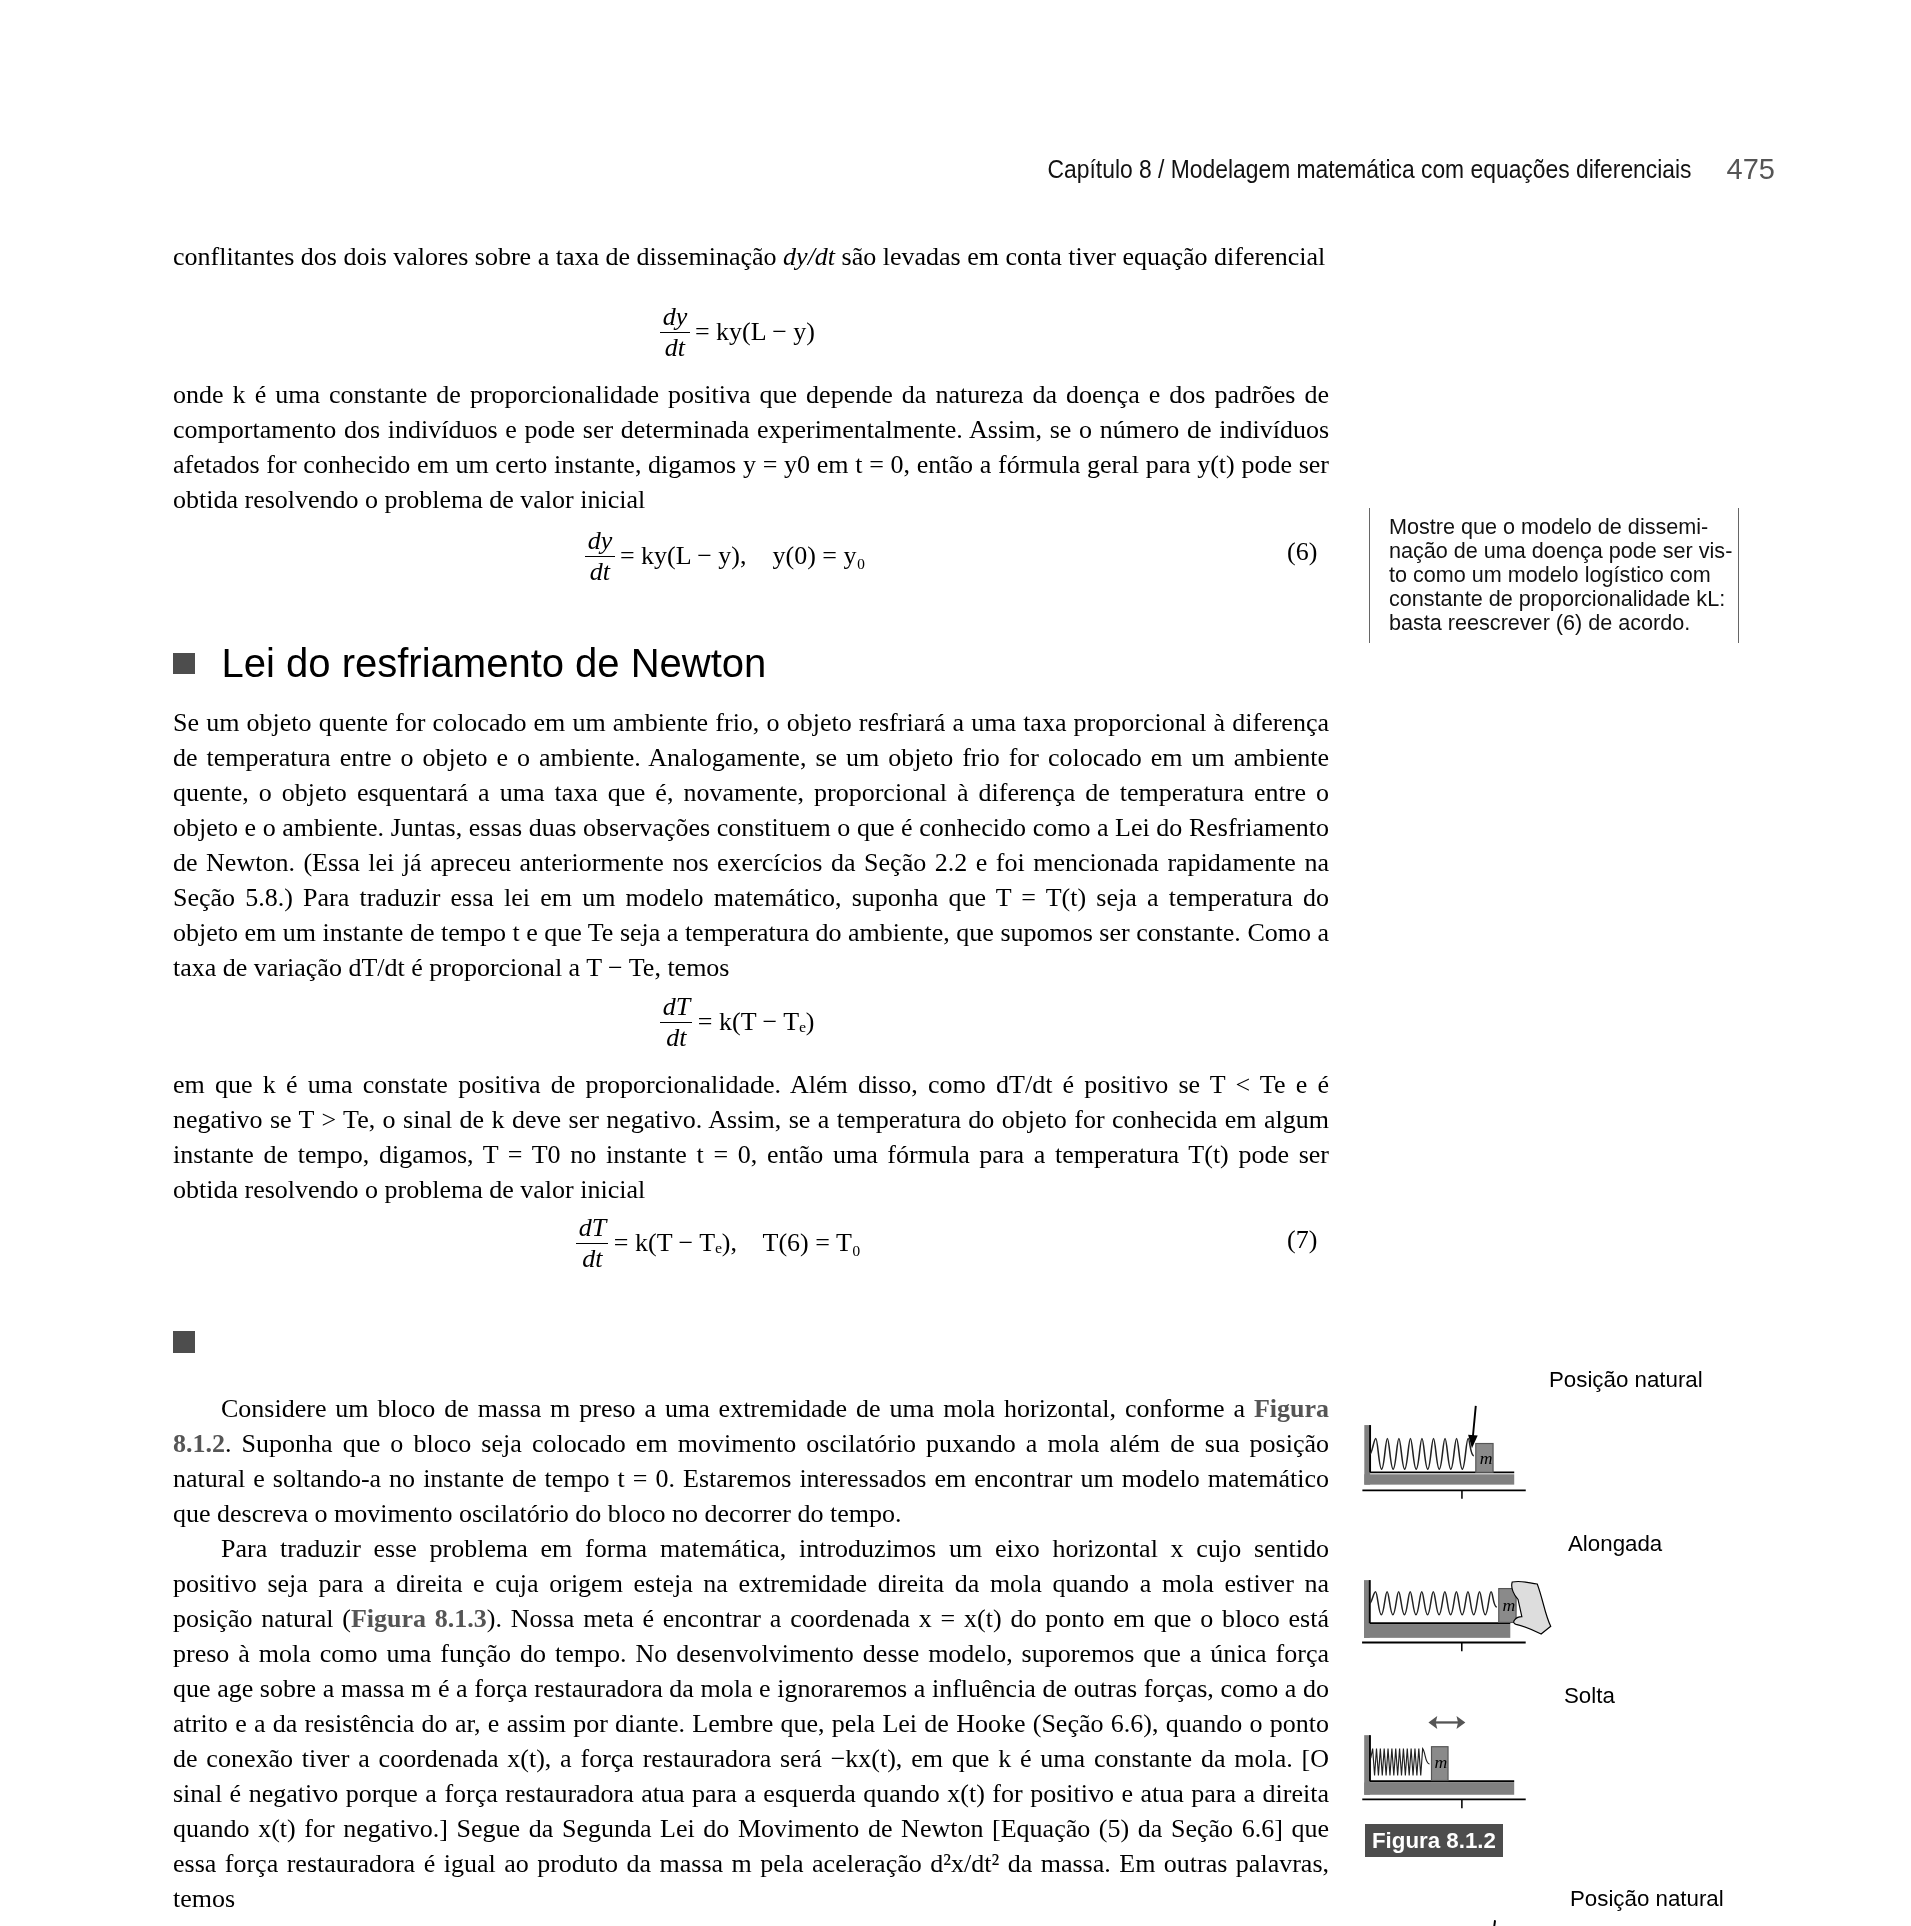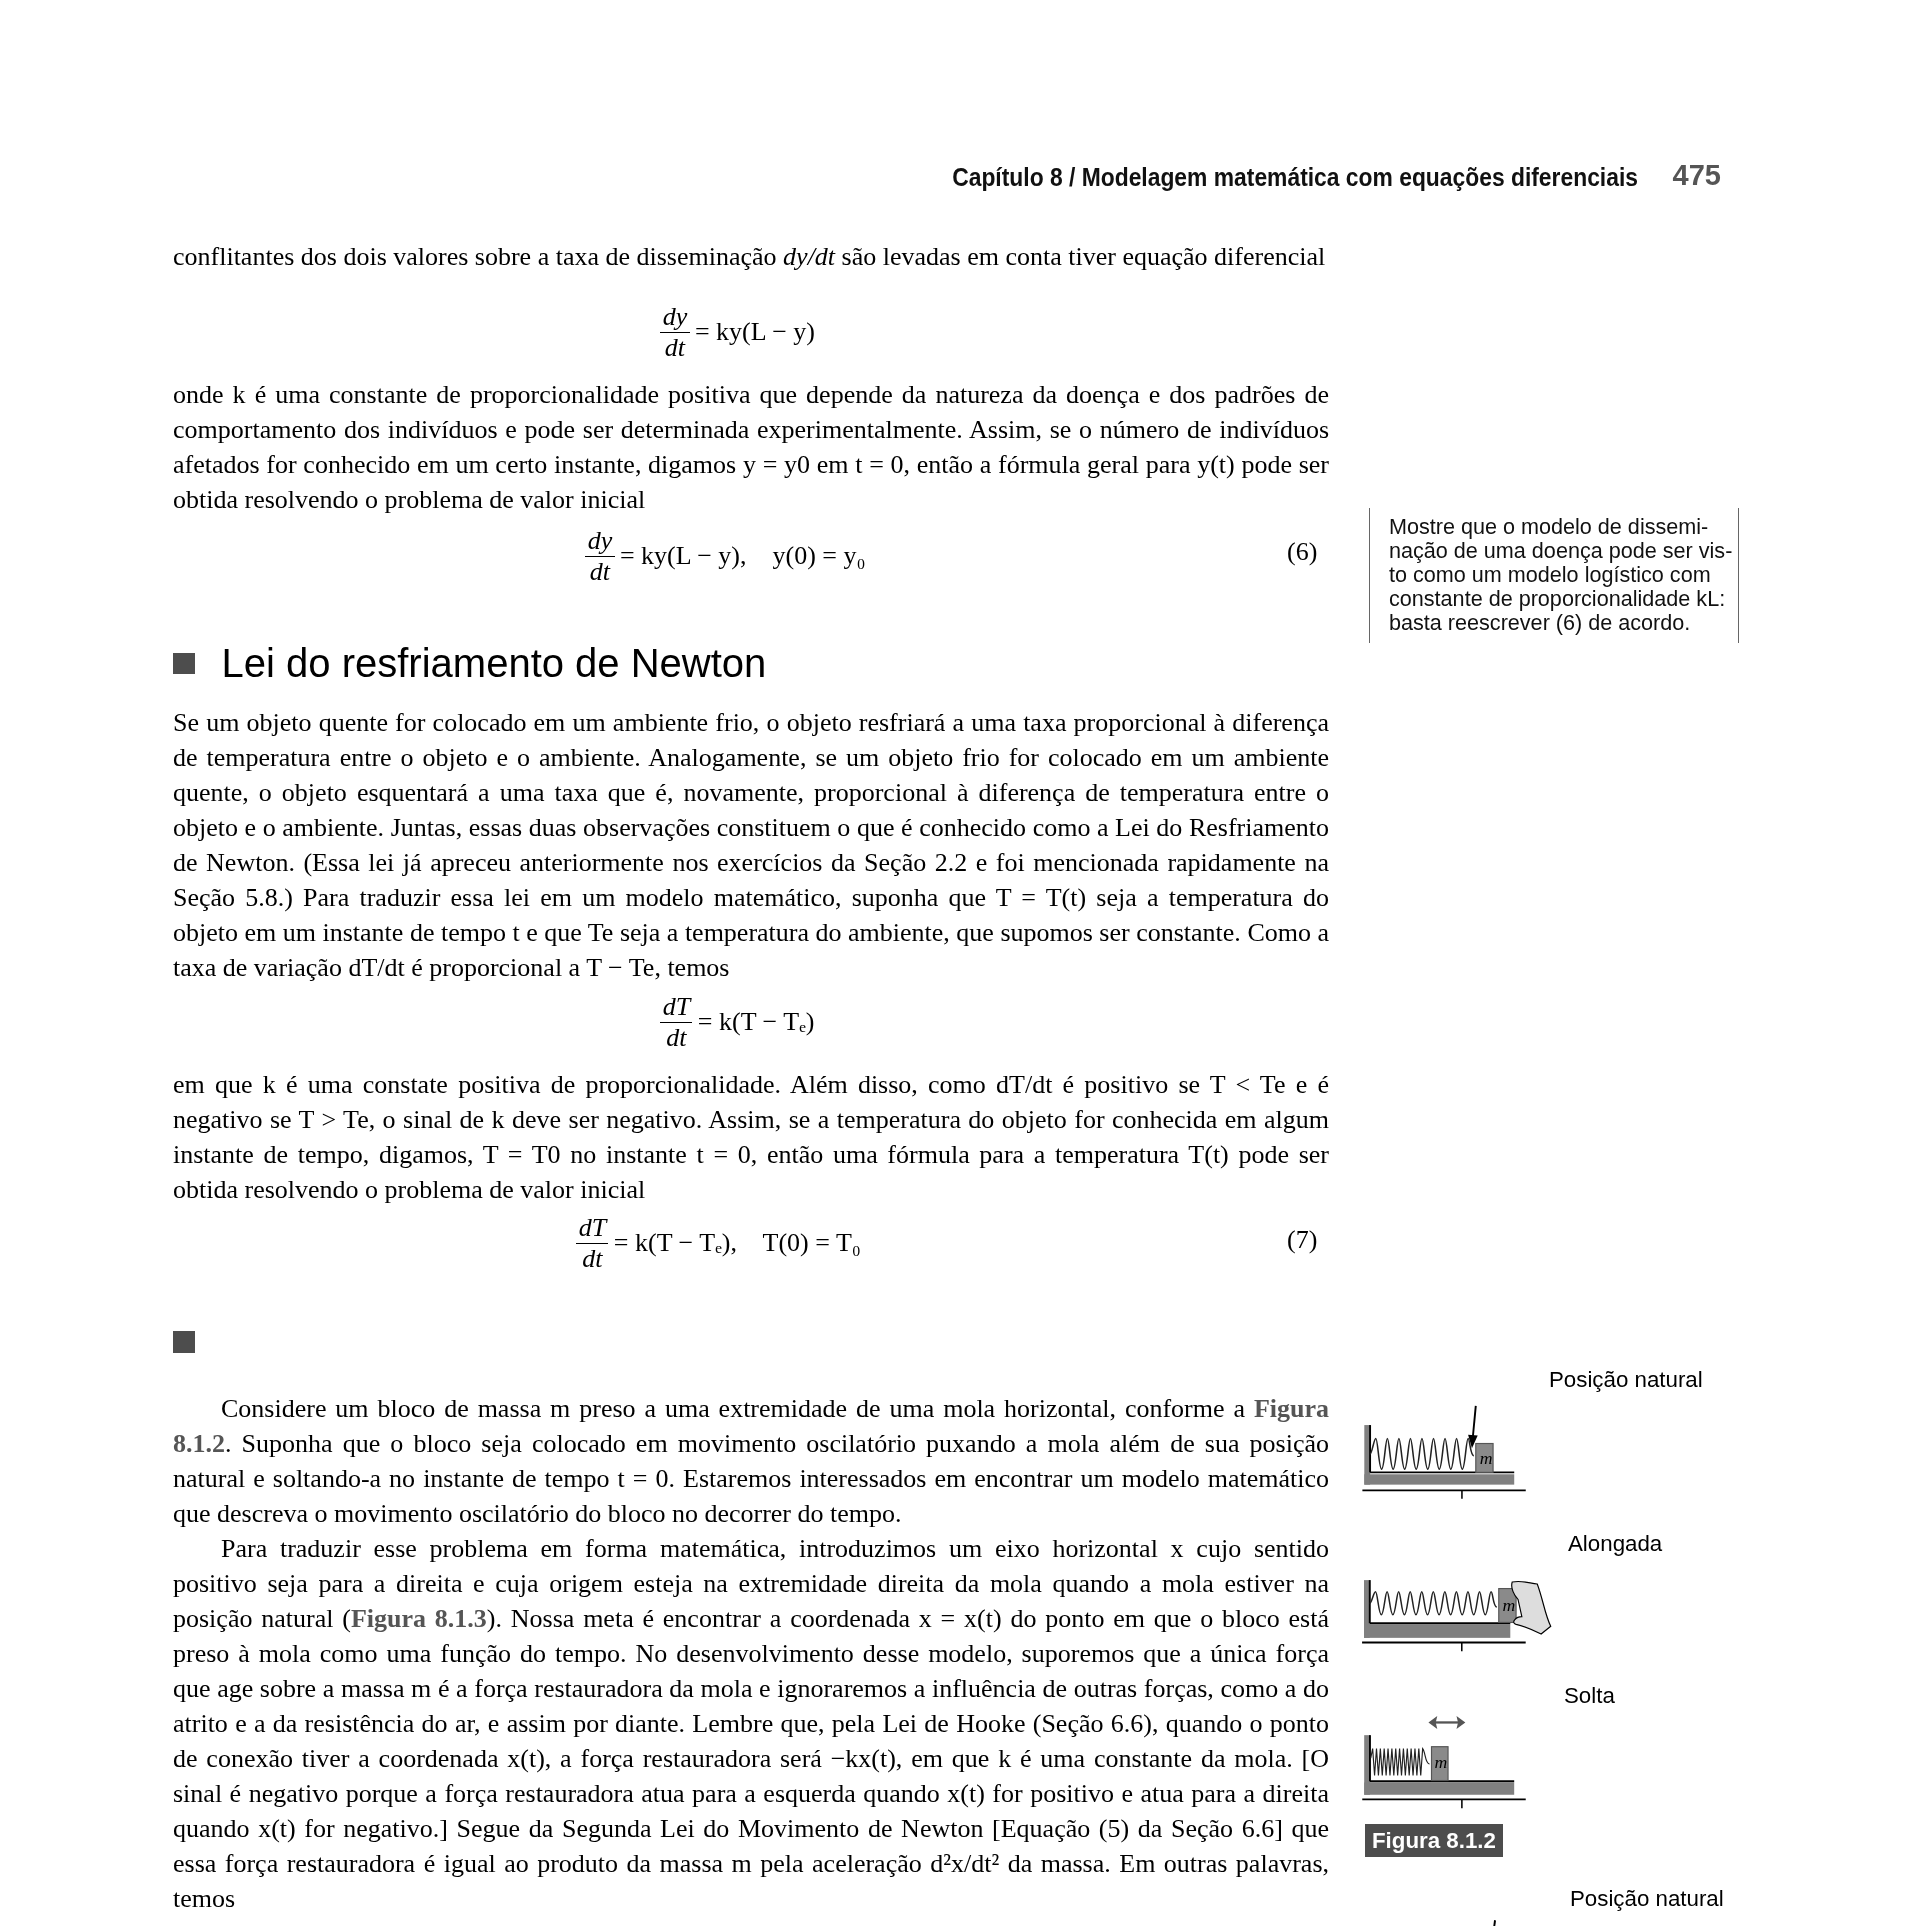--- a/index.html
+++ b/index.html
@@ -1,23 +1,23 @@
 <!DOCTYPE html>
 <html style="font-size:6.2px"><head>
 <meta charset="utf-8">
 <style>
   html, body { margin: 0; padding: 0; background: #ffffff; }
   body {
     width: 1912px; height: 2521px; position: relative; overflow: hidden;
     font-family: "Liberation Serif", "DejaVu Serif", serif; color: #000;
   }
   .header {
-    position: absolute; top: 146px; left: 773px; width: 948px; height: 46px;
-    font-family: "Liberation Sans", sans-serif; font-weight: bold; font-size: 25.4px;
-    display: flex; align-items: flex-end; justify-content: flex-end;
+    position: absolute; top: 146px; left: 827px; width: 948px; height: 46px;
+    font-family: "Liberation Sans", sans-serif; font-weight: normal; font-size: 25.4px;
+    display: flex; align-items: center; justify-content: flex-end;
   }
   .header .title { color: #111; transform: scaleX(0.9); transform-origin: right center; }
   .header .pagenum { color: #555; margin-left: 35px; font-size: 29px; }
   .body-text {
     position: absolute; left: 173px; width: 1156px;
     font-size: 26px; line-height: 35px; text-align: justify;
   }
   .body-text p { margin: 0; }
   .body-text .indent { text-indent: 48px; }
   i { font-style: italic; margin-top: 21px; }
@@ -113,21 +113,21 @@
 
 <div class="body-text" style="top:1067px;">
   <p>em que k é uma constate positiva de proporcionalidade. Além disso, como dT/dt é positivo se T &lt; Te e é negativo se T &gt; Te, o sinal de k deve ser negativo. Assim, se a temperatura do objeto for conhecida em algum instante de tempo, digamos, T = T0 no instante t = 0, então uma fórmula para a temperatura T(t) pode ser obtida resolvendo o problema de valor inicial</p>
 </div>
 
 <div class="eq" style="left:571px; top:1215px;">
   <span class="frac">
     <span class="num">dT</span>
     <span class="den">dt</span>
   </span>
-  <span class="rest">= k(T − Tₑ),    T(0) = T₀</span>
+  <span class="rest">= k(T − Tₑ),    T(6) = T₀</span>
 </div>
 <div class="eqnum" style="top:1225px;">(7)</div>
 
 <div class="section-h" style="top:1331px;">
   <span class="sq"></span>
 </div>
 
 <div class="body-text" style="top:1391px;">
   <p class="indent"><span>Considere um bloco de massa m preso a uma extremidade de uma mola horizontal, conforme a </span><span class="figref">Figura 8.1.2</span><span>. Suponha que o bloco seja colocado em movimento oscilatório puxando a mola além de sua posição natural e soltando-a no instante de tempo t = 0. Estaremos interessados em encontrar um modelo matemático que descreva o movimento oscilatório do bloco no decorrer do tempo.</span></p>
   <p class="indent"><span>Para traduzir esse problema em forma matemática, introduzimos um eixo horizontal x cujo sentido positivo seja para a direita e cuja origem esteja na extremidade direita da mola quando a mola estiver na posição natural (</span><span class="figref">Figura 8.1.3</span><span>). Nossa meta é encontrar a coordenada x = x(t) do ponto em que o bloco está preso à mola como uma função do tempo. No desenvolvimento desse modelo, suporemos que a única força que age sobre a massa m é a força restauradora da mola e ignoraremos a influência de outras forças, como a do atrito e a da resistência do ar, e assim por diante. Lembre que, pela Lei de Hooke (Seção 6.6), quando o ponto de conexão tiver a coordenada x(t), a força restauradora será −kx(t), em que k é uma constante da mola. [O sinal é negativo porque a força restauradora atua para a esquerda quando x(t) for positivo e atua para a direita quando x(t) for negativo.] Segue da Segunda Lei do Movimento de Newton [Equação (5) da Seção 6.6] que essa força restauradora é igual ao produto da massa m pela aceleração d²x/dt² da massa. Em outras palavras, temos</span></p>

